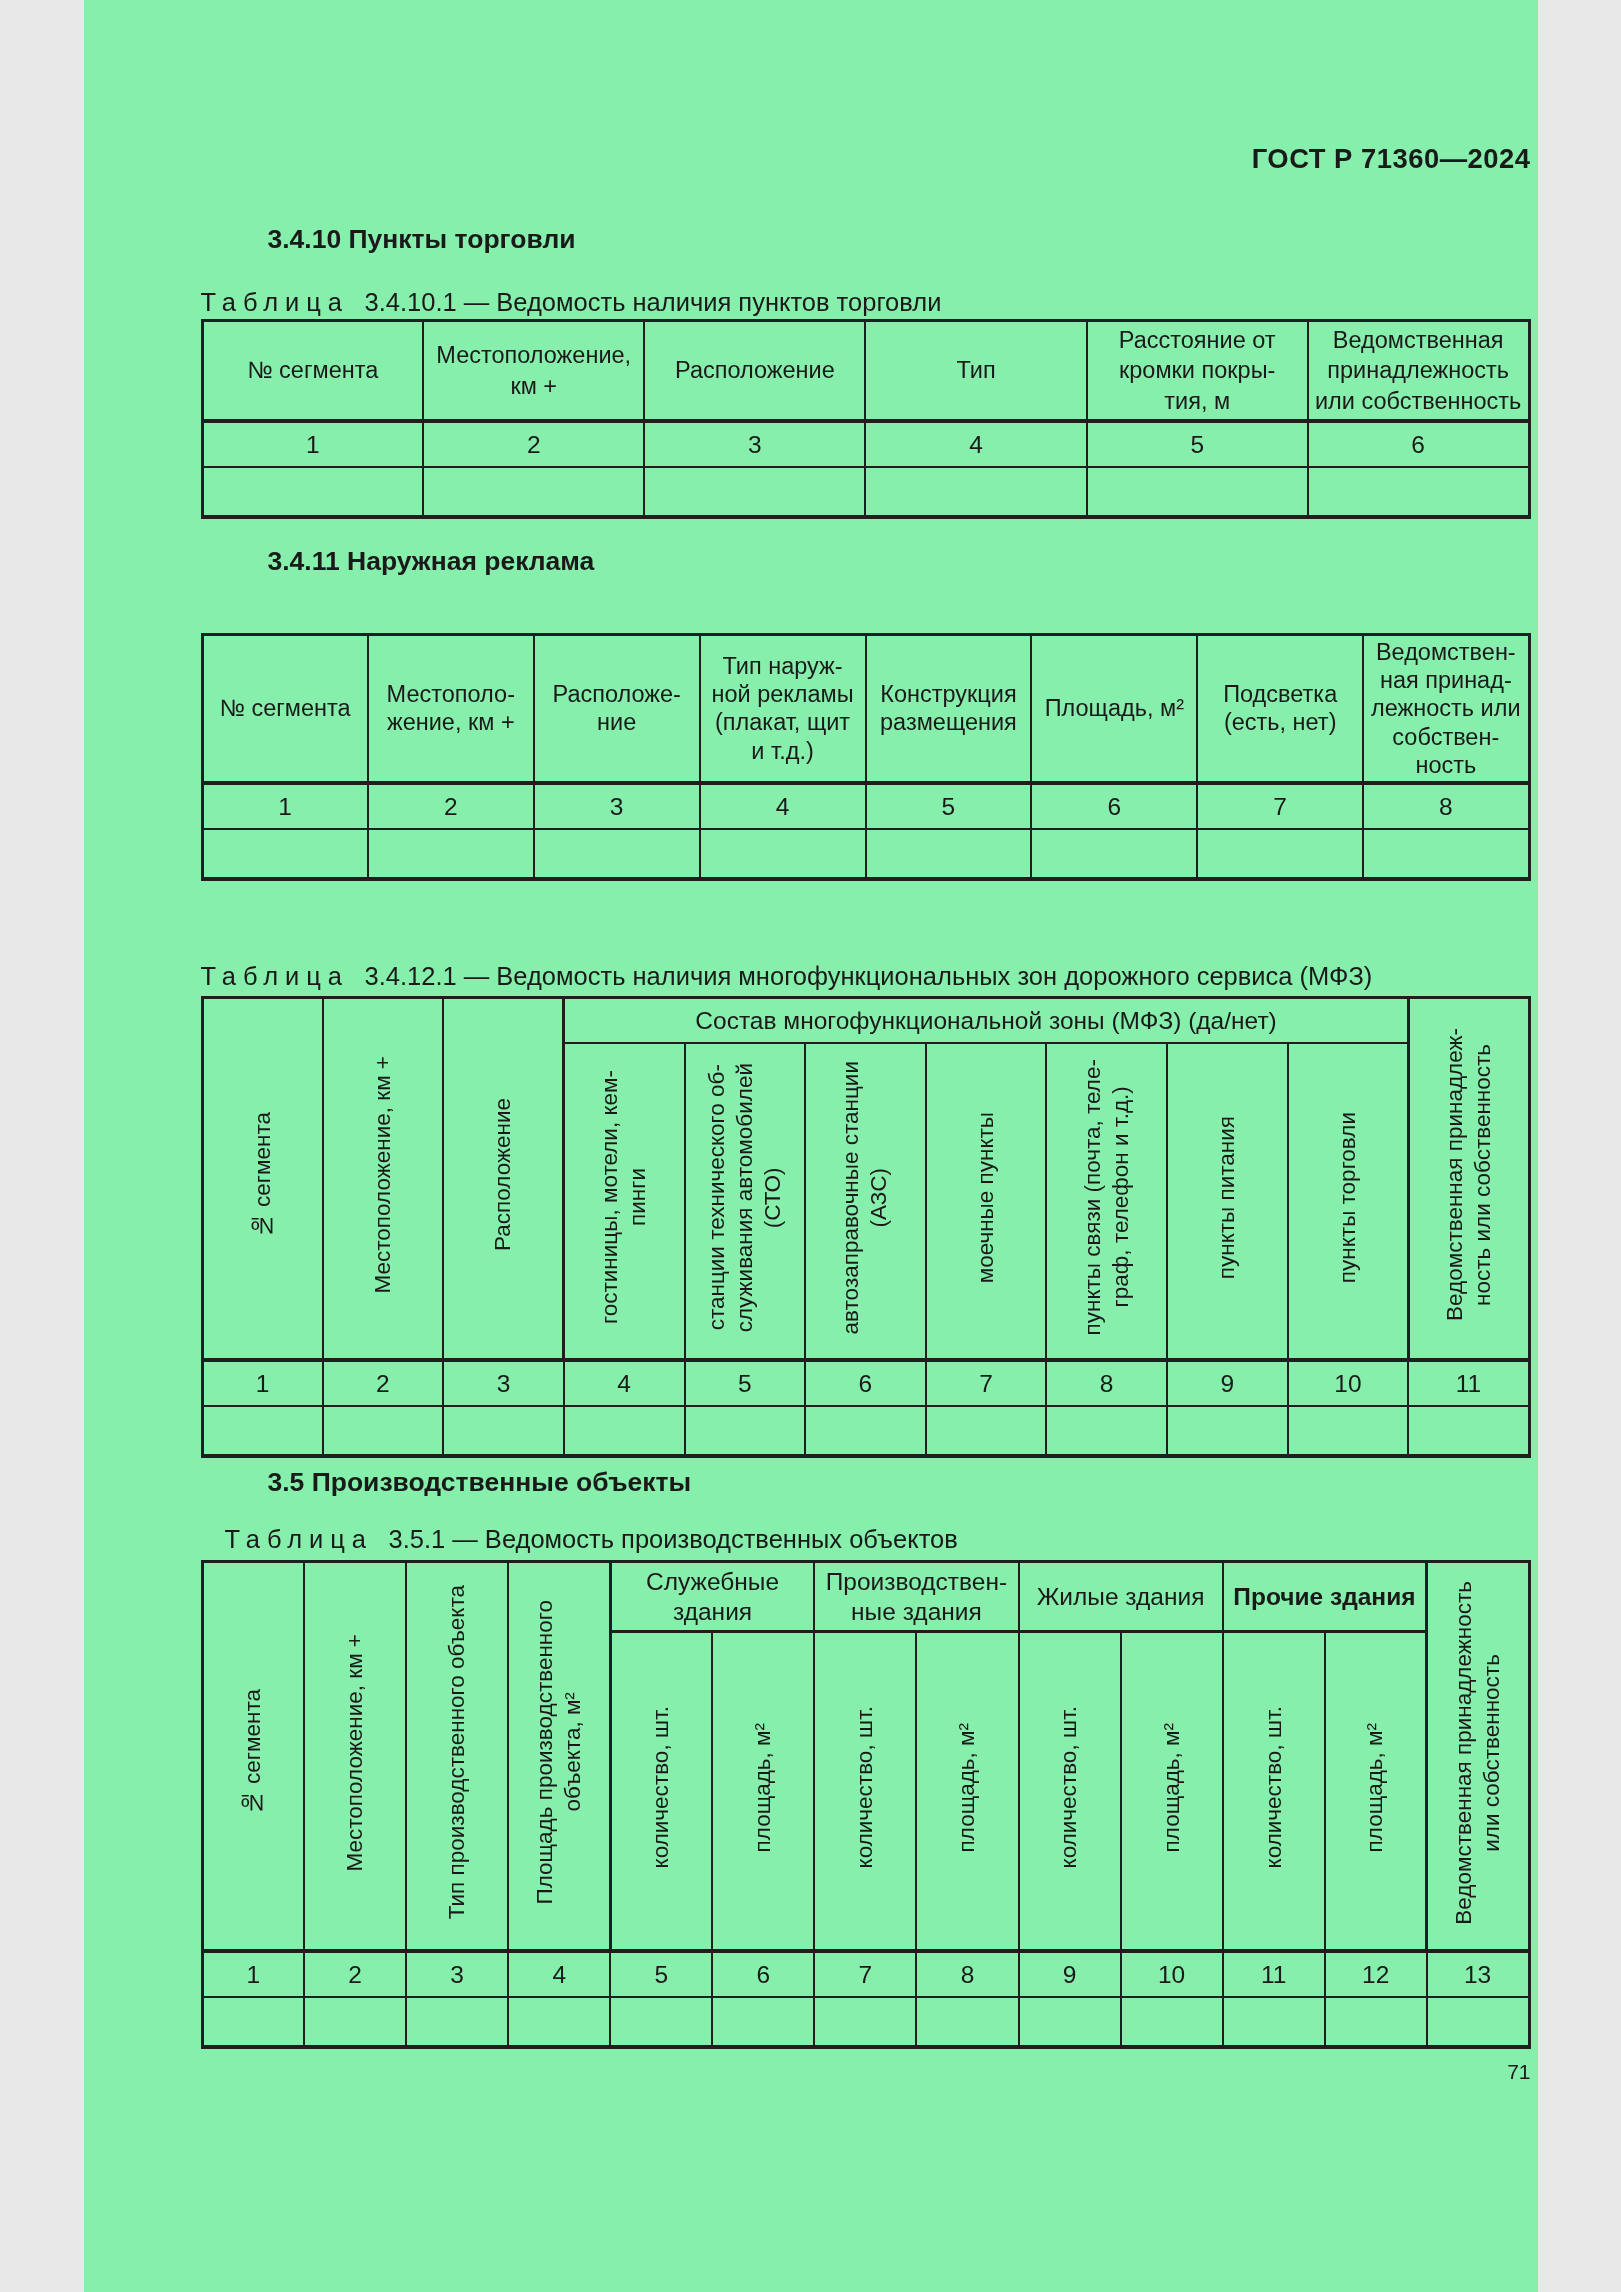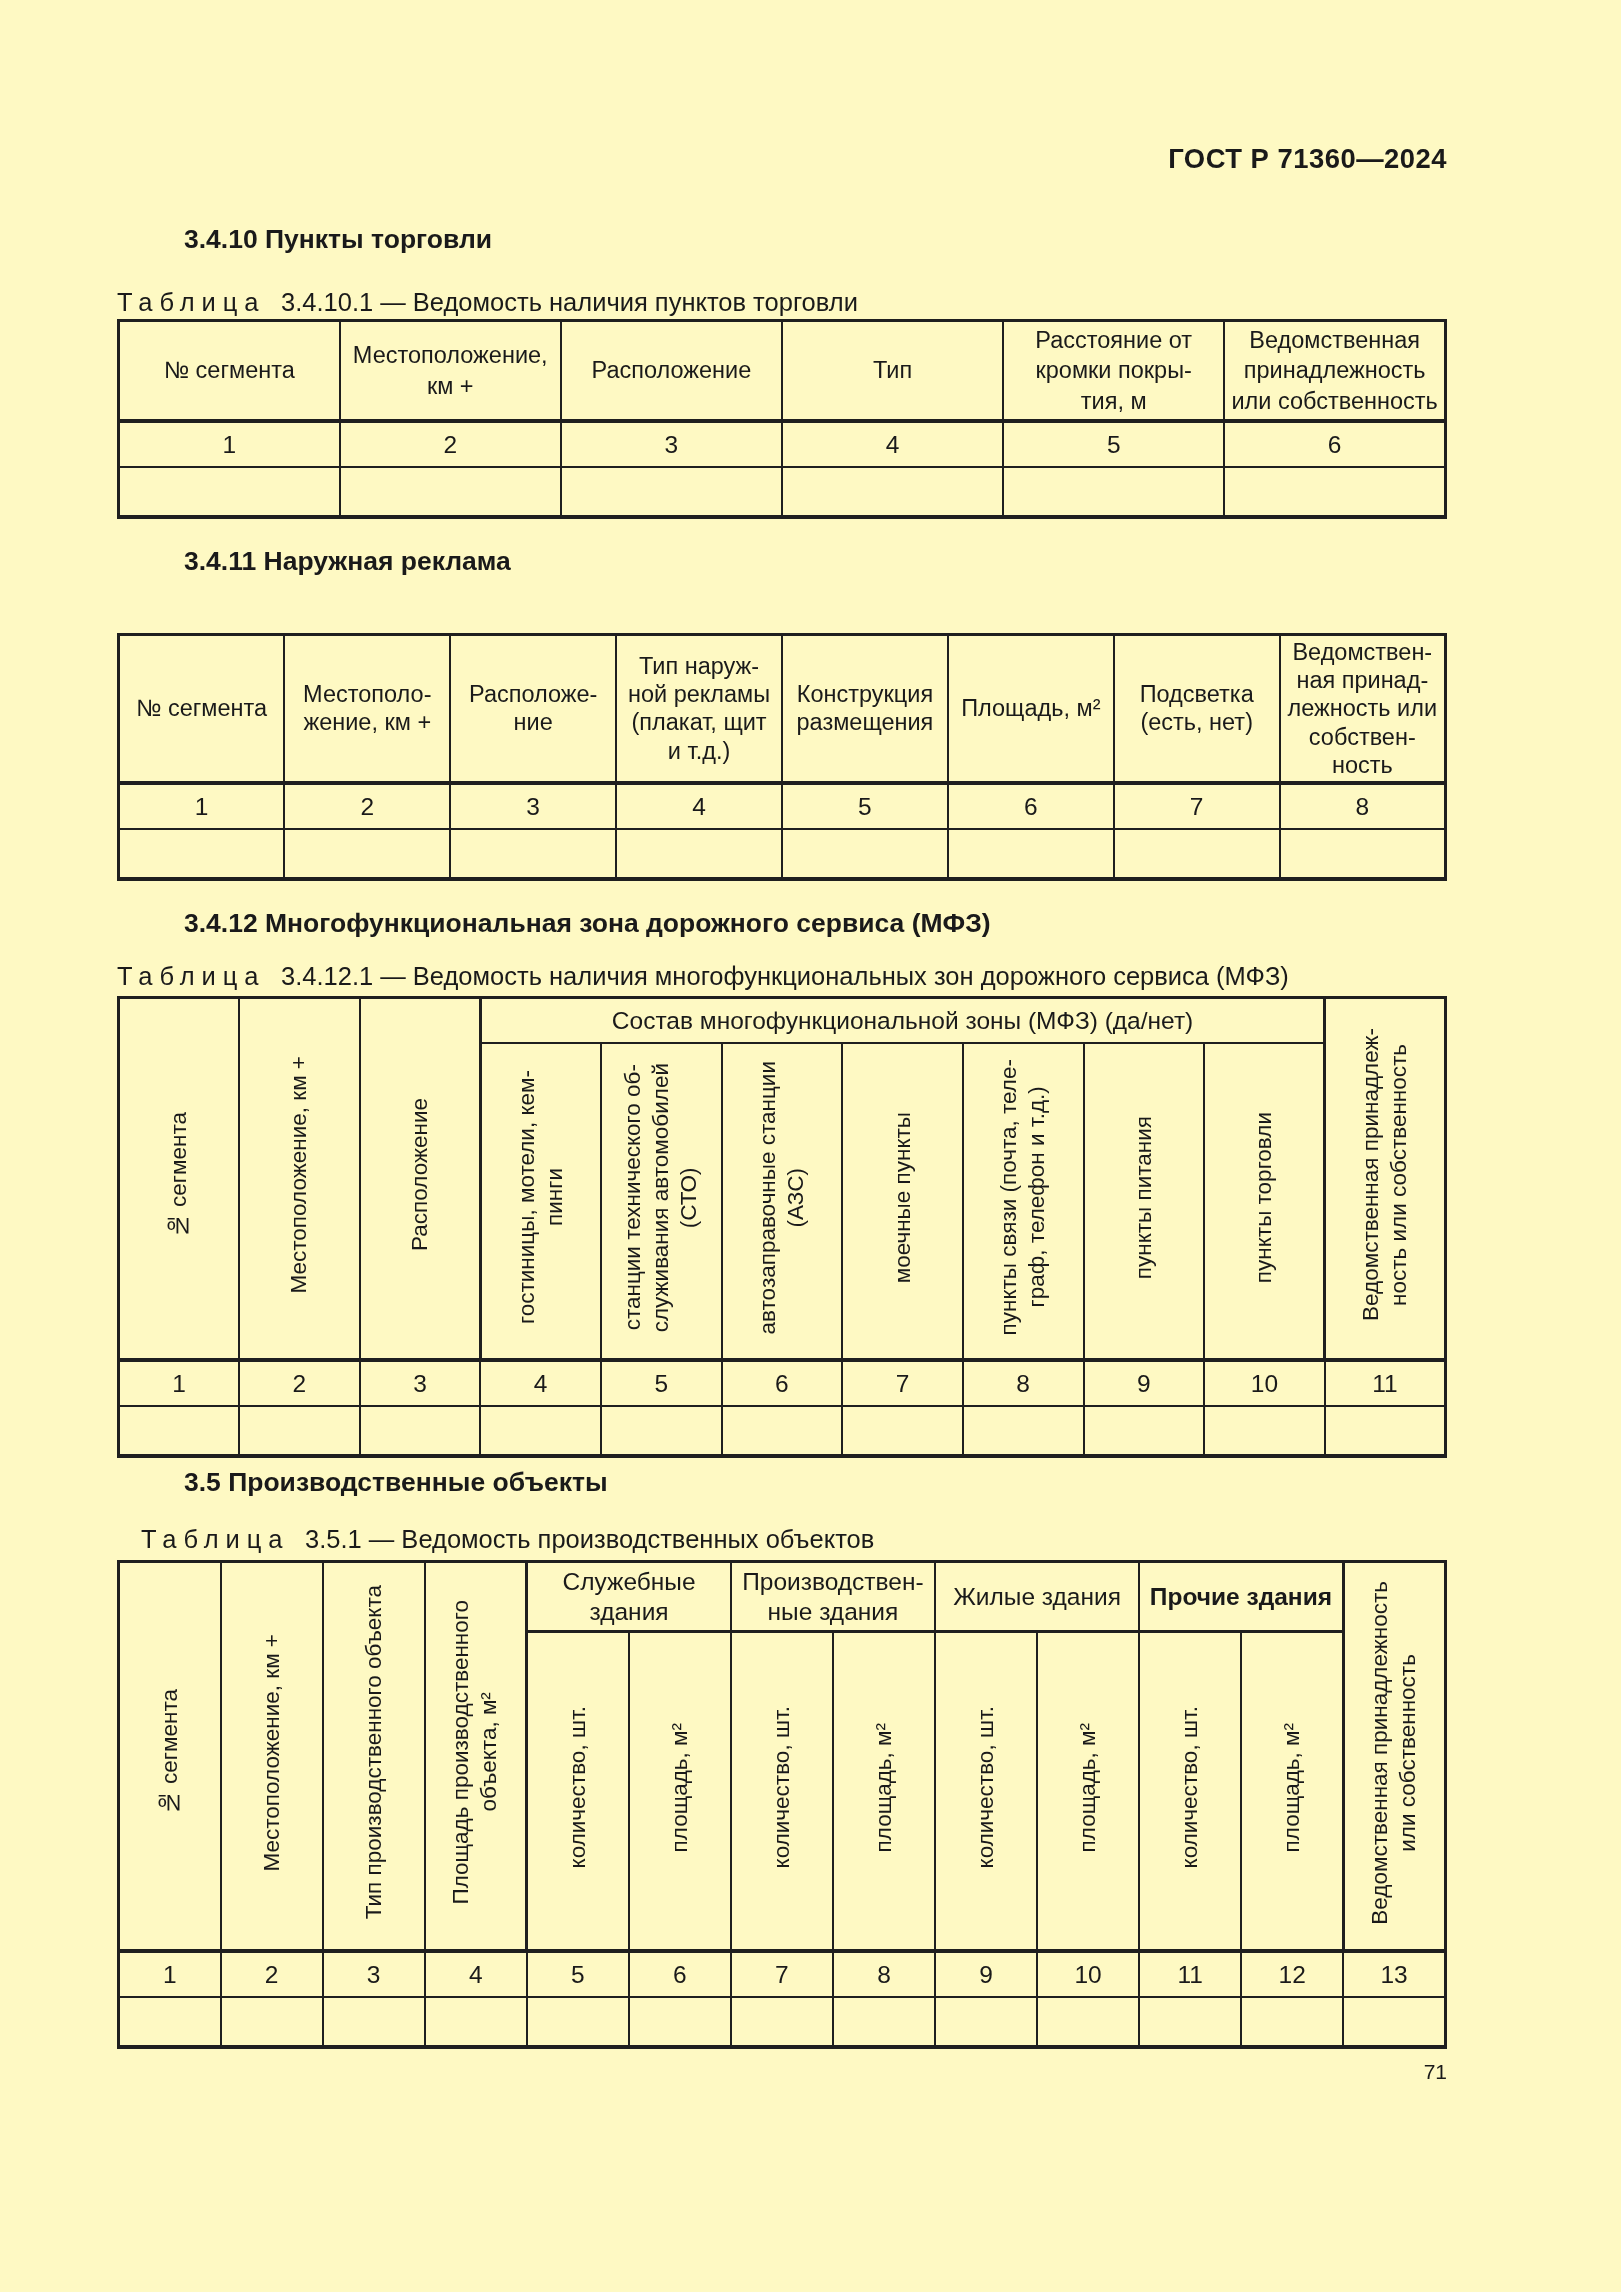--- a/index.html
+++ b/index.html
@@ -1,21 +1,21 @@
 <!DOCTYPE html>
 <html><head>
 <meta charset="utf-8">
 <style>
   html, body { margin: 0; padding: 0; background: #e8e8e8; }
   .page {
     position: relative;
-    width: 1621px;
+    width: 1454px;
     height: 2293px;
     margin: 0 auto;
-    background: #fef9c3;
+    background: #86efac;
     font-family: "Liberation Sans", "DejaVu Sans", sans-serif;
     color: #1a1a1a;
     overflow: hidden;
   }
   .doc-header {
     position: absolute;
     left: 117px; top: 143px; width: 1330px;
     text-align: right;
     font-size: 27.4px; font-weight: bold;
     letter-spacing: 0.5px;
@@ -193,21 +193,20 @@
         <td></td>
         <td></td>
         <td></td>
         <td></td>
         <td></td>
         <td></td>
       </tr>
     </tbody>
   </table>
 
-  <div class="section-heading" style="top:908px;">3.4.12 Многофункциональная зона дорожного сервиса (МФЗ)</div>
   <div class="table-caption" style="top:962px;"><span class="cap-word">Таблица</span><span>3.4.12.1 — Ведомость наличия многофункциональных зон дорожного сервиса (МФЗ)</span></div>
 
   <table class="gt t3">
     <colgroup>
         <col span="11">
       </colgroup>
     <tbody>
       <tr class="r-span">
         <td class="vcell" rowspan="2"><div class="vert">№ сегмента</div></td>
         <td class="vcell" rowspan="2"><div class="vert">Местоположение, км +</div></td>

